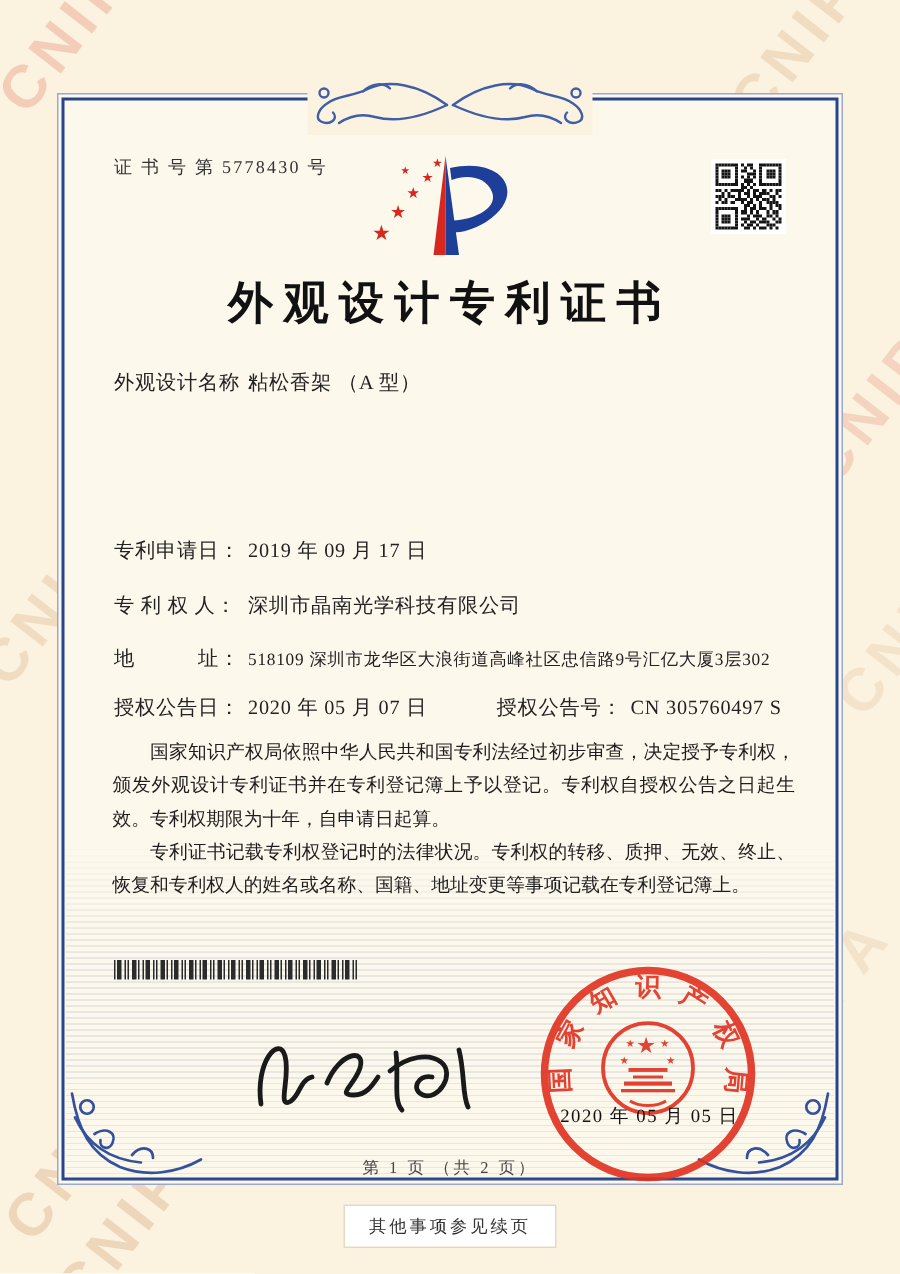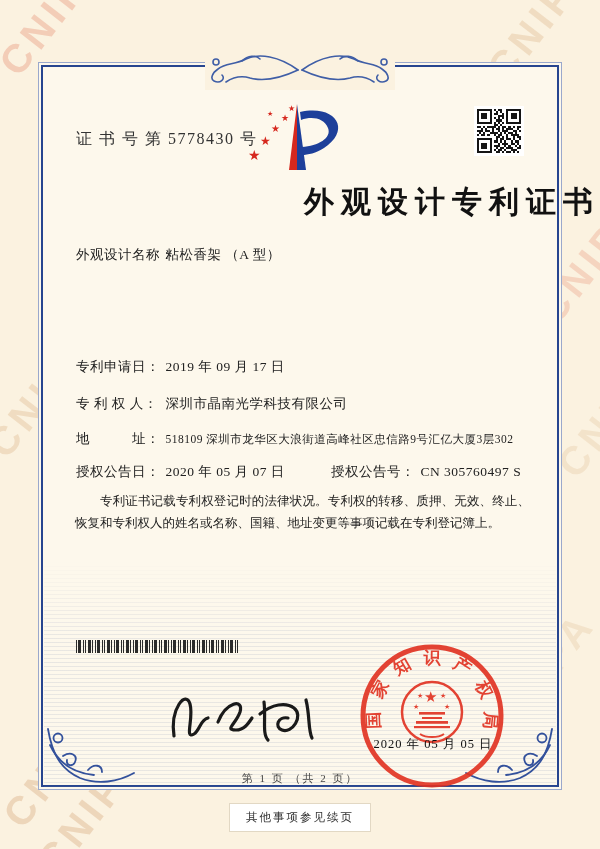--- a/index.html
+++ b/index.html
@@ -31,28 +31,28 @@
     -webkit-mask-image:linear-gradient(to bottom, transparent, #000 35%);
     mask-image:linear-gradient(to bottom, transparent, #000 35%);
     pointer-events:none;}
   
   .top-flourish{position:absolute; left:205px; top:50px; width:190px; height:40px;
     background:#fbf2e0; display:flex; justify-content:center;}
   .corner-fl{position:absolute; width:100px; height:62px;}
   .corner-left{left:42px; bottom:62px;}
   .corner-right{right:42px; bottom:62px; transform:scaleX(-1);}
   
-  .cert-no{position:absolute; left:76px; top:103px; font-size:16px;
-    letter-spacing:1.5px; color:#333;margin-top:26px;}
+  .cert-no{position:absolute; left:76px; top:103px; font-size:12px;
+    letter-spacing:1.5px; color:#333;}
   .logo{position:absolute; left:240px; top:96px; width:120px; height:78px;}
   .qr{position:absolute; left:474px; top:106px; width:44px; height:44px;
     background:#fff; padding:3px; display:grid;
     grid-template-columns:repeat(21,1fr); grid-template-rows:repeat(21,1fr);}
   .qc.on{background:#151515;}
-  .title{position:absolute; left:0; right:0; top:182px; text-align:right;
+  .title{position:absolute; left:0; right:0; top:182px; text-align:center;
     font-size:30px; font-weight:bold; letter-spacing:7px; color:#111;}
   
   .fields{position:absolute; left:76px; right:60px; top:246px; height:240px;
     font-size:13.5px;}
   .frow{position:absolute; left:0; right:0; white-space:nowrap;}
   .flabel{display:inline-block; width:86px; letter-spacing:.5px;}
   .fvalue{letter-spacing:.5px;}
   .fvalue.small{font-size:11.5px;}
   .pair2{position:absolute; left:255px; top:0;}
   
@@ -613,20 +613,21 @@
       <span class="flabel">授权公告日：</span>
       <span class="fvalue">2020 年 05 月 07 日</span>
       <span class="pair2">
         <span class="flabel">授权公告号：</span>
         <span class="fvalue">CN 305760497 S</span>
       </span>
     </div>
   </div>
 
   <div class="body-text">
+    <p>国家知识产权局依照中华人民共和国专利法经过初步审查，决定授予专利权，颁发外观设计专利证书并在专利登记簿上予以登记。专利权自授权公告之日起生效。专利权期限为十年，自申请日起算。</p>
     <p>专利证书记载专利权登记时的法律状况。专利权的转移、质押、无效、终止、恢复和专利权人的姓名或名称、国籍、地址变更等事项记载在专利登记簿上。</p>
   </div>
 
   <div class="barcode">
       <div style="left:0px;width:1px"></div>
       <div style="left:2px;width:3px"></div>
       <div style="left:7px;width:1px"></div>
       <div style="left:9px;width:1px"></div>
       <div style="left:12px;width:3px"></div>
       <div style="left:16px;width:1px"></div>

